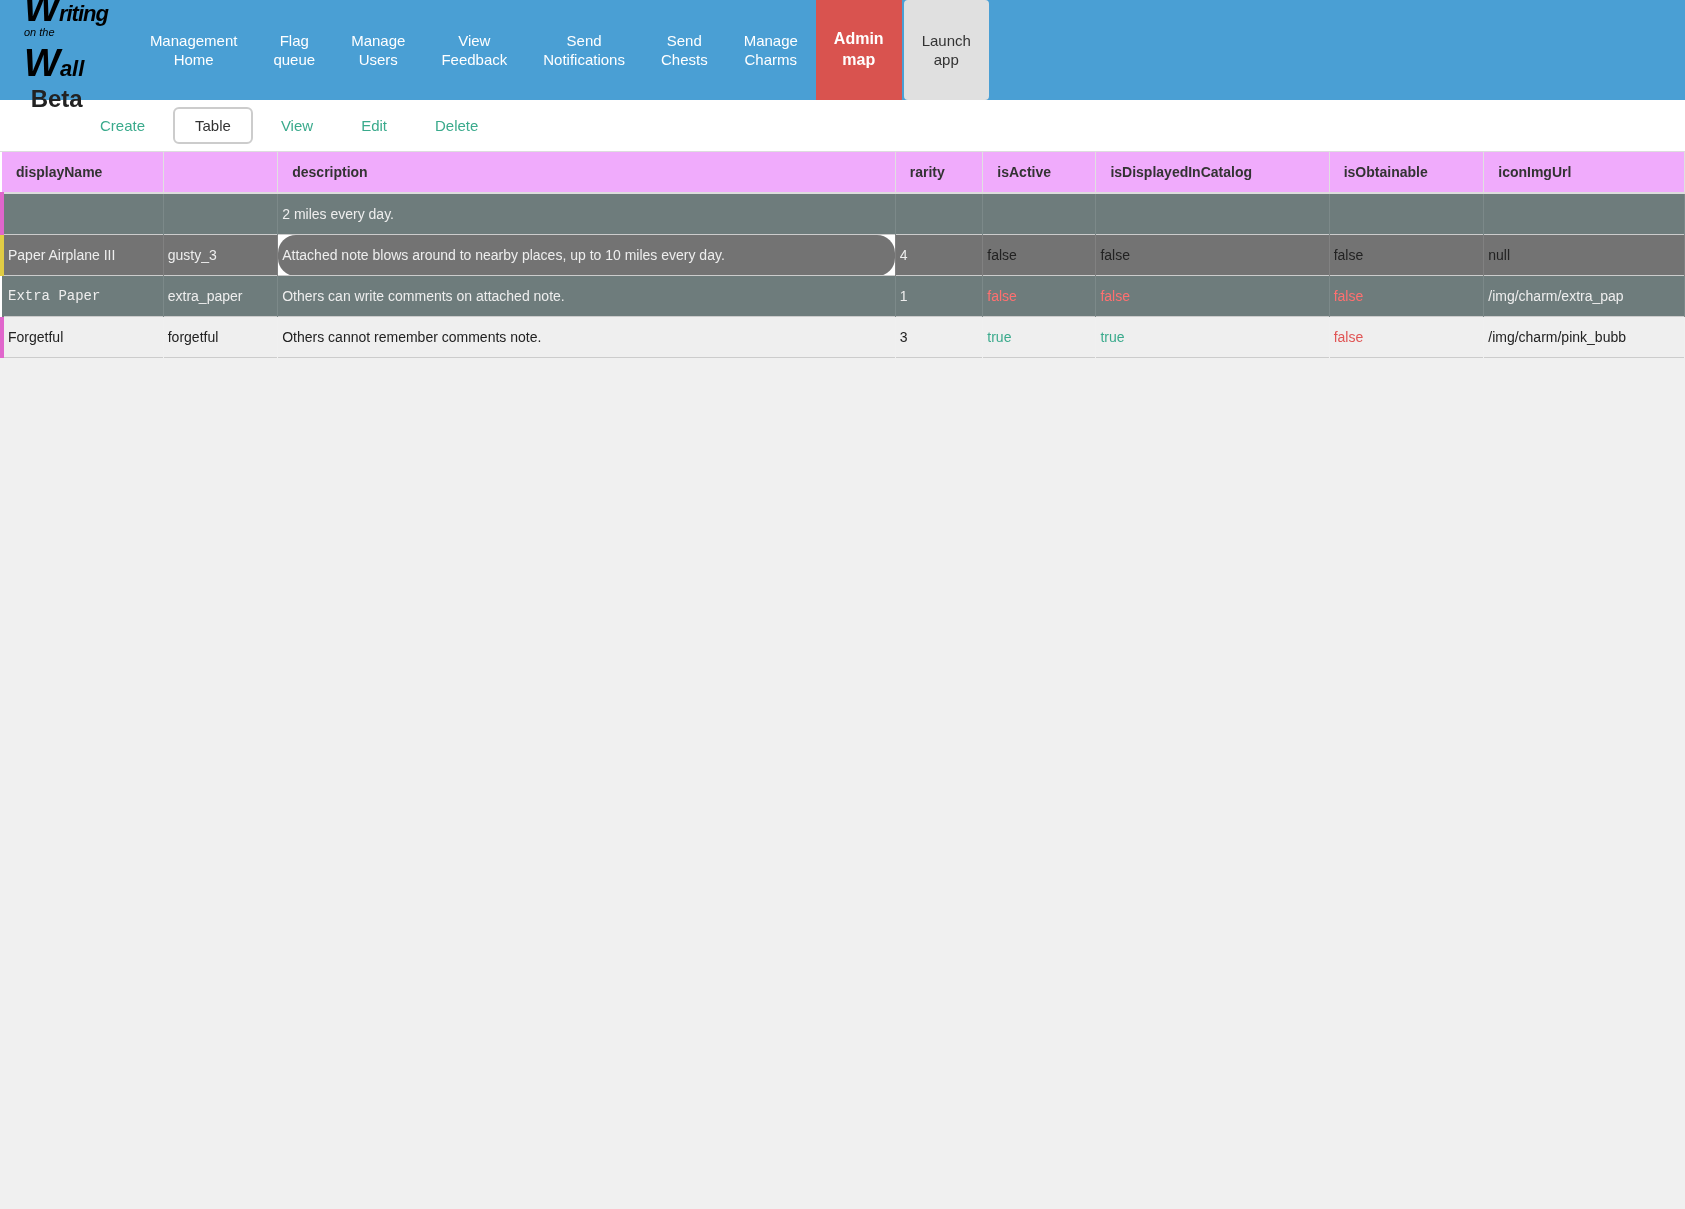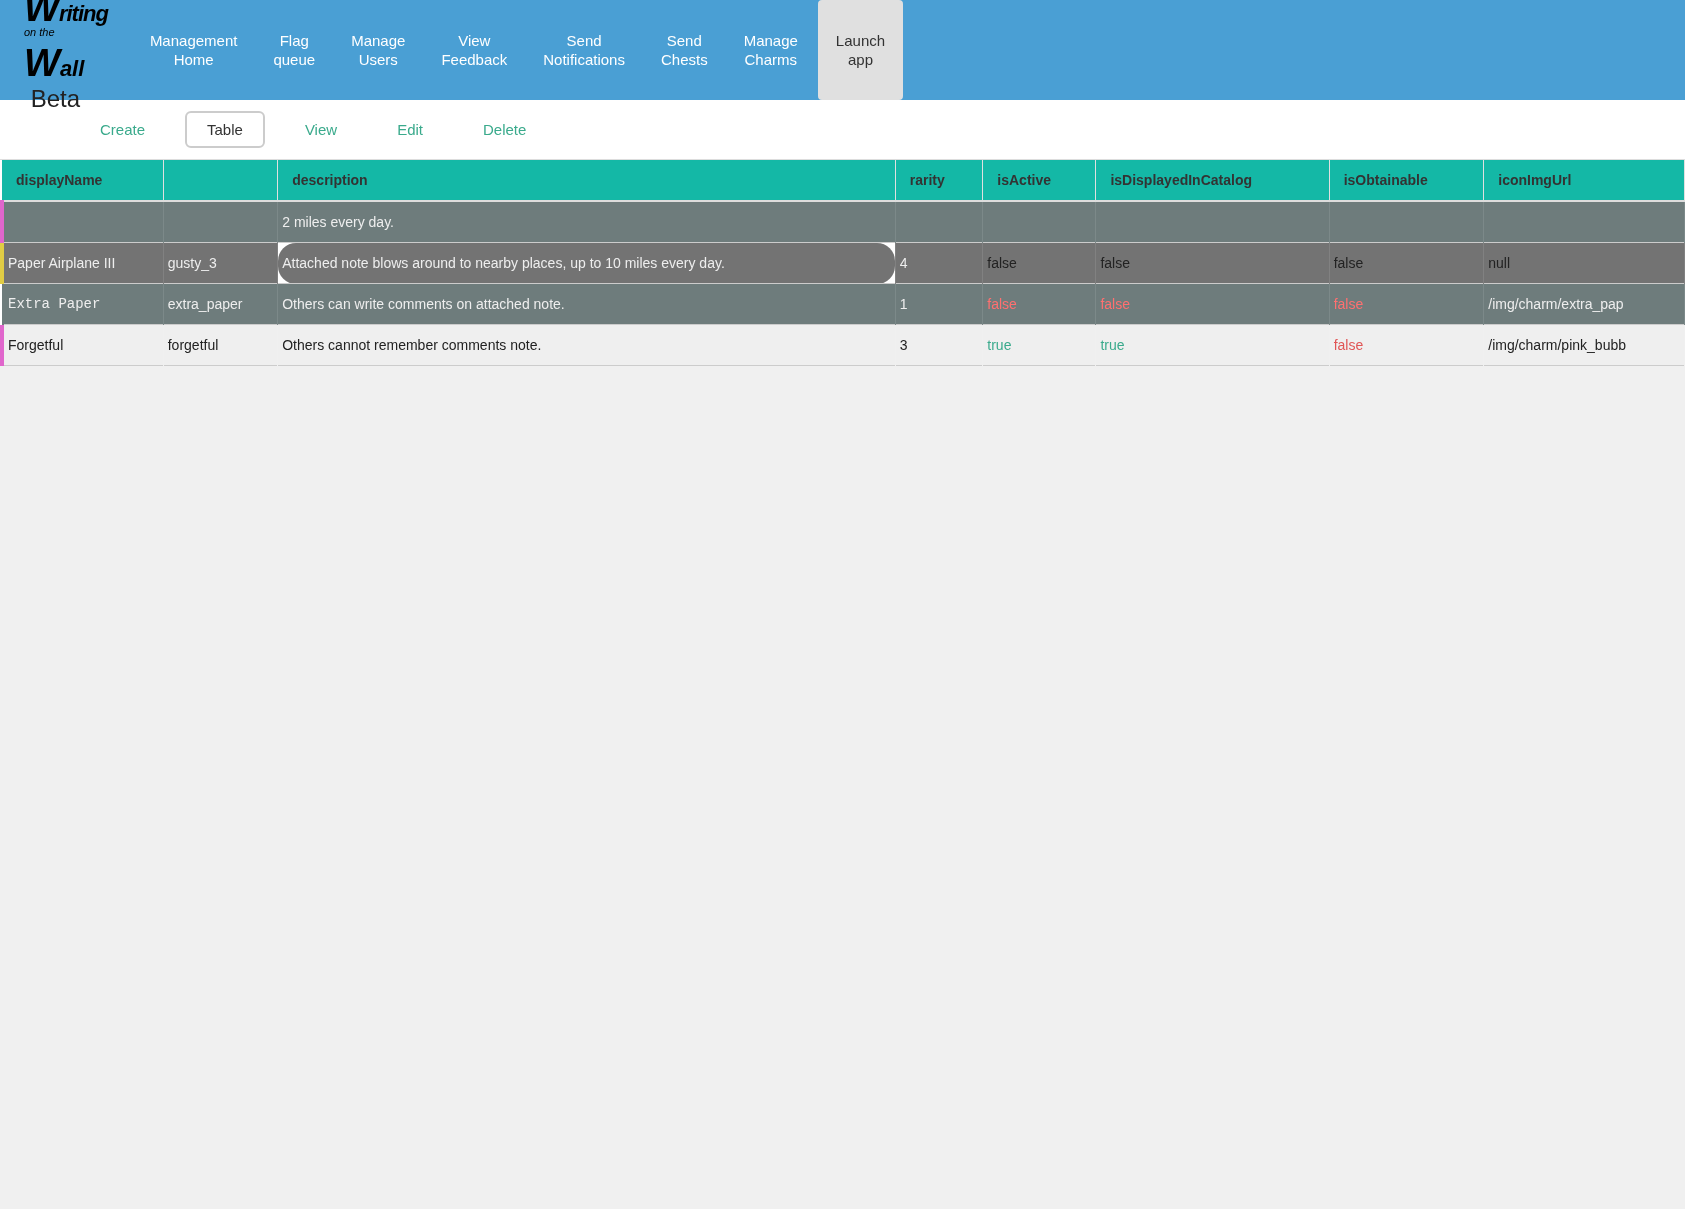--- a/index.html
+++ b/index.html
@@ -38,21 +38,21 @@
       margin: 0 2px;
     }
     .logo-wall {
       font-size: 38px;
       font-weight: 900;
       font-style: italic;
       color: #000;
     }
     .logo-beta {
       font-size: 24px;
-      font-weight: normal;
+      font-weight: bold;
       color: #222;
       margin-left: 8px;
     }
     .nav {
       display: flex;
       align-items: stretch;
       flex: 1;
       height: 100%;
     }
     .nav-item {
@@ -83,22 +83,22 @@
       margin-left: 2px;
     }
 
     
     .subnav {
       background: #fff;
       display: flex;
       align-items: center;
       padding: 16px 80px;
       border-bottom: 1px solid #ddd;
-      height: 60px;
-      gap: 20px;
+      height: 52px;
+      gap: 8px;
     }
     .subnav-item {
       padding: 8px 20px;
       font-size: 15px;
       cursor: pointer;
       color: #3aaa8c;
       border-radius: 4px;
     }
     .subnav-item.active {
       border: 2px solid #ccc;
@@ -115,21 +115,21 @@
       position: relative;
     }
 
     table {
       width: 100%;
       border-collapse: collapse;
       font-size: 14px;
     }
 
     thead tr {
-      background: #14b8a6;
+      background: #f0abfc;
       border-bottom: 2px solid #ddd;
     }
 
     thead th {
       padding: 12px 14px;
       text-align: left;
       font-weight: 600;
       color: #333;
       white-space: nowrap;
       border-right: 1px solid #e0e0e0;
@@ -176,20 +176,21 @@
     <span class="logo-beta">&nbsp;Beta</span>
   </div>
   <nav class="nav">
     <div class="nav-item">Management<br>Home</div>
     <div class="nav-item">Flag<br>queue</div>
     <div class="nav-item">Manage<br>Users</div>
     <div class="nav-item">View<br>Feedback</div>
     <div class="nav-item">Send<br>Notifications</div>
     <div class="nav-item">Send<br>Chests</div>
     <div class="nav-item">Manage<br>Charms</div>
+    <div class="nav-item admin-map">Admin<br>map</div>
     <div class="nav-item launch-app">Launch<br>app</div>
   </nav>
 </header>
 
 <div class="subnav">
   <div class="subnav-item" style="color:#3aaa8c;">Create</div>
   <div class="subnav-item active">Table</div>
   <div class="subnav-item" style="color:#3aaa8c;">View</div>
   <div class="subnav-item" style="color:#3aaa8c;">Edit</div>
   <div class="subnav-item" style="color:#3aaa8c;">Delete</div>

